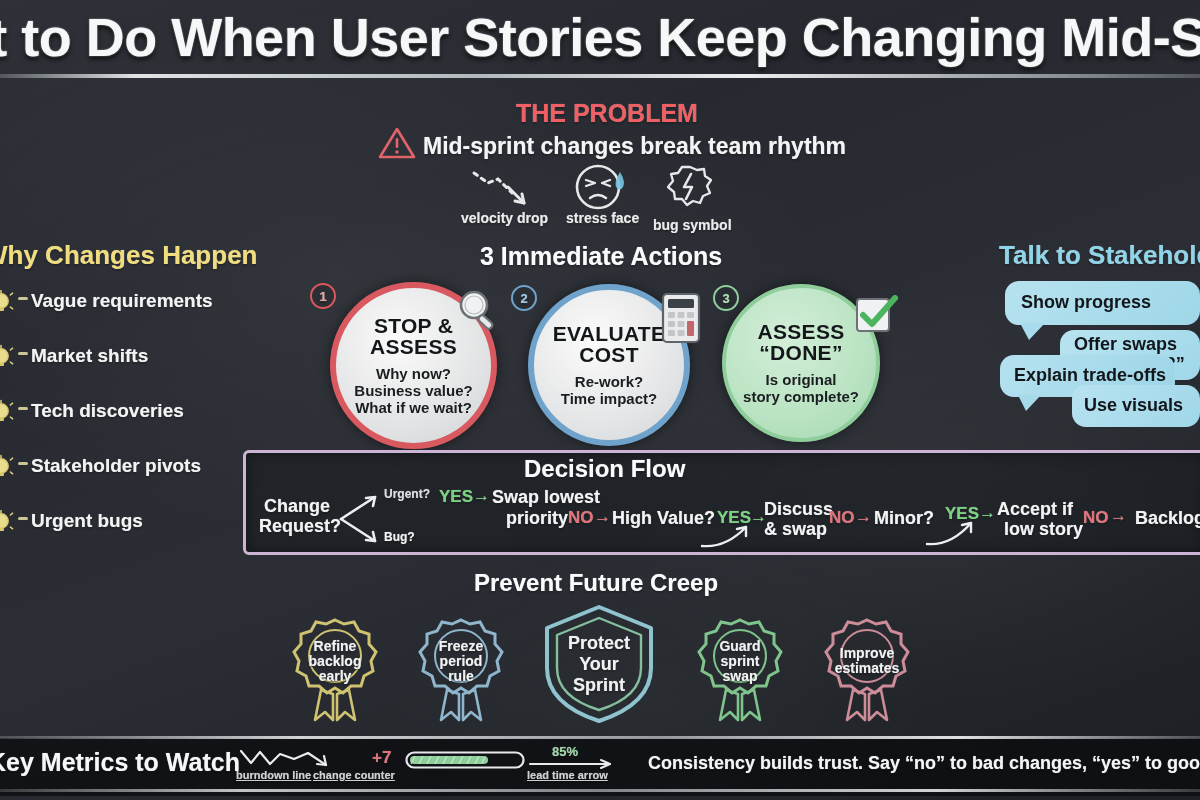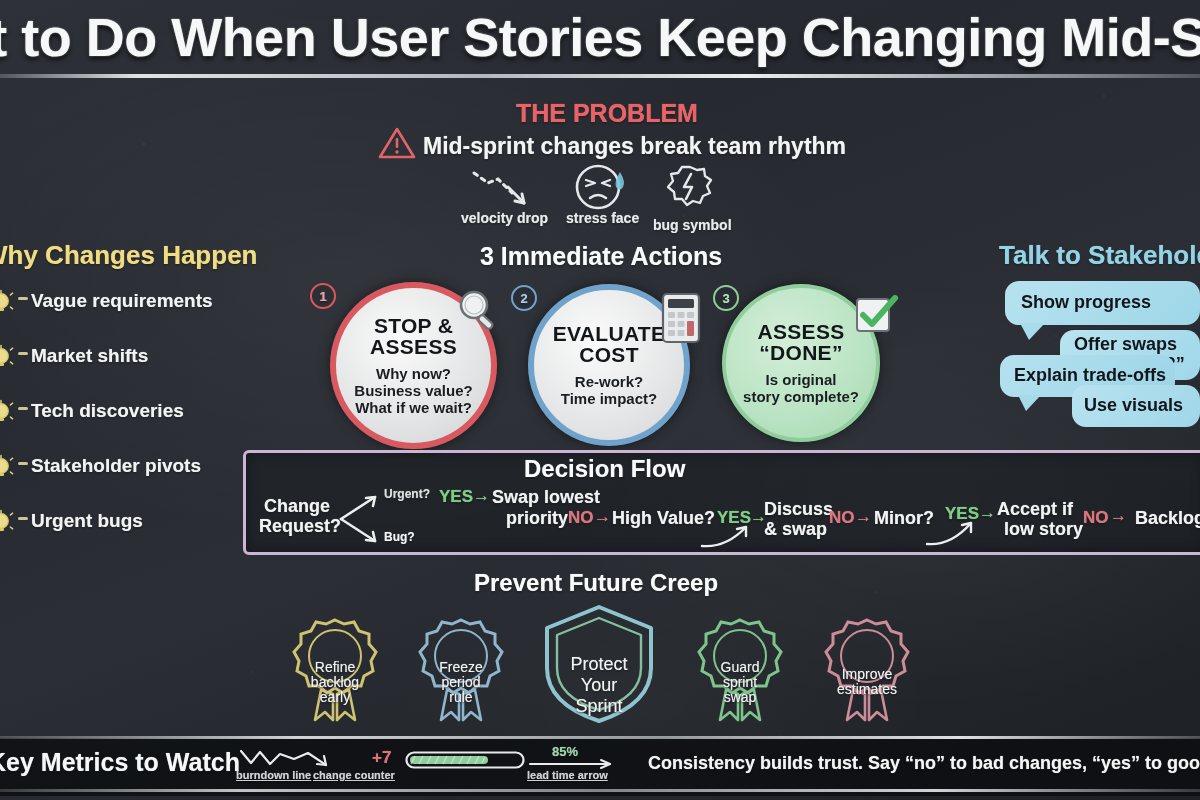--- a/index.html
+++ b/index.html
@@ -79,21 +79,21 @@
   #flow-title{left:524px;top:455px;font-size:24px;color:#fafbfc;}
   .fl{position:absolute;white-space:nowrap;font-weight:bold;}
   .fl-w{color:#f2f3f4;font-size:18px;}
   .fl-yes{color:#79d27f;font-size:17px;}
   .fl-no{color:#e2717a;font-size:17px;}
   .fl-sm{color:#f2f3f4;font-size:12px;}
 
   
   #prevent-title{left:474px;top:569px;font-size:24px;color:#fafbfc;}
   .bdg{position:absolute;text-align:center;}
-  .bdg-t{position:absolute;left:0;right:0;font-size:14px;font-weight:normal;color:#f0f1f2;line-height:1.08;margin-top:21px;}
+  .bdg-t{position:absolute;left:0;right:0;font-size:14px;font-weight:bold;color:#f0f1f2;line-height:1.08;}
 
   
   #metrics-bar{position:absolute;left:0;top:738px;width:1200px;height:58px;background:rgba(8,10,12,.72);}
   #metrics-top{position:absolute;left:0;top:736px;width:1200px;height:3px;
     background:linear-gradient(90deg,rgba(235,238,240,.2),rgba(240,243,245,.85) 25%,rgba(225,230,234,.6) 55%,rgba(243,246,248,.9) 80%,rgba(230,234,238,.25));filter:blur(.3px);}
   #metrics-bot{position:absolute;left:0;top:789px;width:1200px;height:3px;
     background:linear-gradient(90deg,rgba(235,238,240,.18),rgba(238,241,243,.8) 20%,rgba(222,228,232,.55) 50%,rgba(242,245,247,.85) 78%,rgba(230,234,238,.2));filter:blur(.3px);}
   #metrics-title{left:-12px;top:748px;font-size:25px;color:#f6f7f8;}
   .mlab{position:absolute;font-size:11px;font-weight:bold;color:#cdd1d4;white-space:nowrap;text-decoration:underline;}
   #closing{position:absolute;left:648px;top:753px;font-size:18px;font-weight:bold;color:#f3f4f5;white-space:nowrap;}

